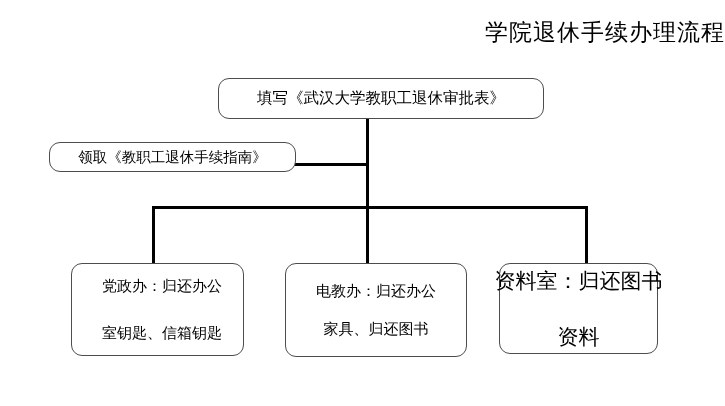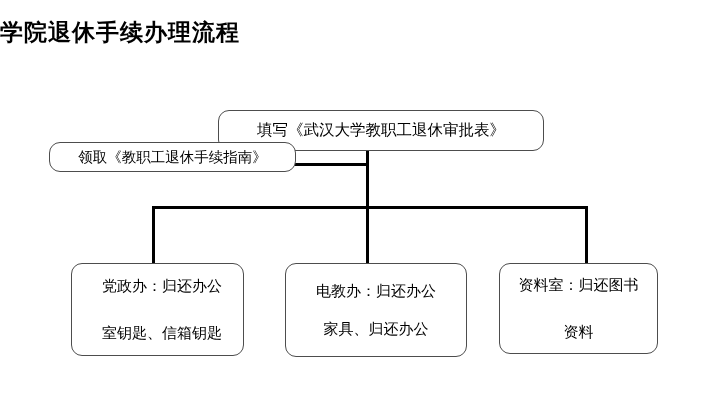--- a/index.html
+++ b/index.html
@@ -19,23 +19,23 @@
     background: #ffffff;
     overflow: hidden;
   }
 
   
   .chart-title {
     position: absolute;
     left: 0;
     top: 16px;
     width: 725px;
-    text-align: left;
+    text-align: right;
     font-family: "DejaVu Serif", "Liberation Serif", serif;
-    font-weight: bold;
+    font-weight: normal;
     font-size: 23px;
     letter-spacing: 1px;
     line-height: 32px;
     color: #000000;
     white-space: nowrap;
   }
 
   
   .node {
     position: absolute;
@@ -57,21 +57,20 @@
     white-space: nowrap;
     text-align: center;
   }
 
   #node-top {
     left: 218px;
     top: 78px;
     width: 326px;
     height: 41px;
     font-size: 15.5px;
-    margin-top: 32px;
   }
   #node-guide {
     left: 49px;
     top: 142px;
     width: 247px;
     height: 30px;
     font-size: 14.5px;
   }
   #node-admin {
     left: 71px;
@@ -88,21 +87,21 @@
     width: 182px;
     height: 94px;
     font-size: 15px;
   }
   #node-etech .line + .line { margin-top: 19px; }
   #node-library {
     left: 499px;
     top: 263px;
     width: 159px;
     height: 91px;
-    font-size: 15px;
+    font-size: 21px;
   }
   #node-library .line + .line { margin-top: 28px; }
 
   
   .conn {
     position: absolute;
     background: #000000;
     z-index: 1;
   }
   .conn.v { width: 3px; }
@@ -139,21 +138,21 @@
     <span class="line">领取《教职工退休手续指南》</span>
   </div>
 
   <div class="node" id="node-admin">
     <span class="line">党政办：归还办公</span>
     <span class="line">室钥匙、信箱钥匙</span>
   </div>
 
   <div class="node" id="node-etech">
     <span class="line">电教办：归还办公</span>
-    <span class="line">家具、归还办公</span>
+    <span class="line">家具、归还图书</span>
   </div>
 
   <div class="node" id="node-library">
     <span class="line">资料室：归还图书</span>
     <span class="line">资料</span>
   </div>
 
 </div>
 
 </body></html>

